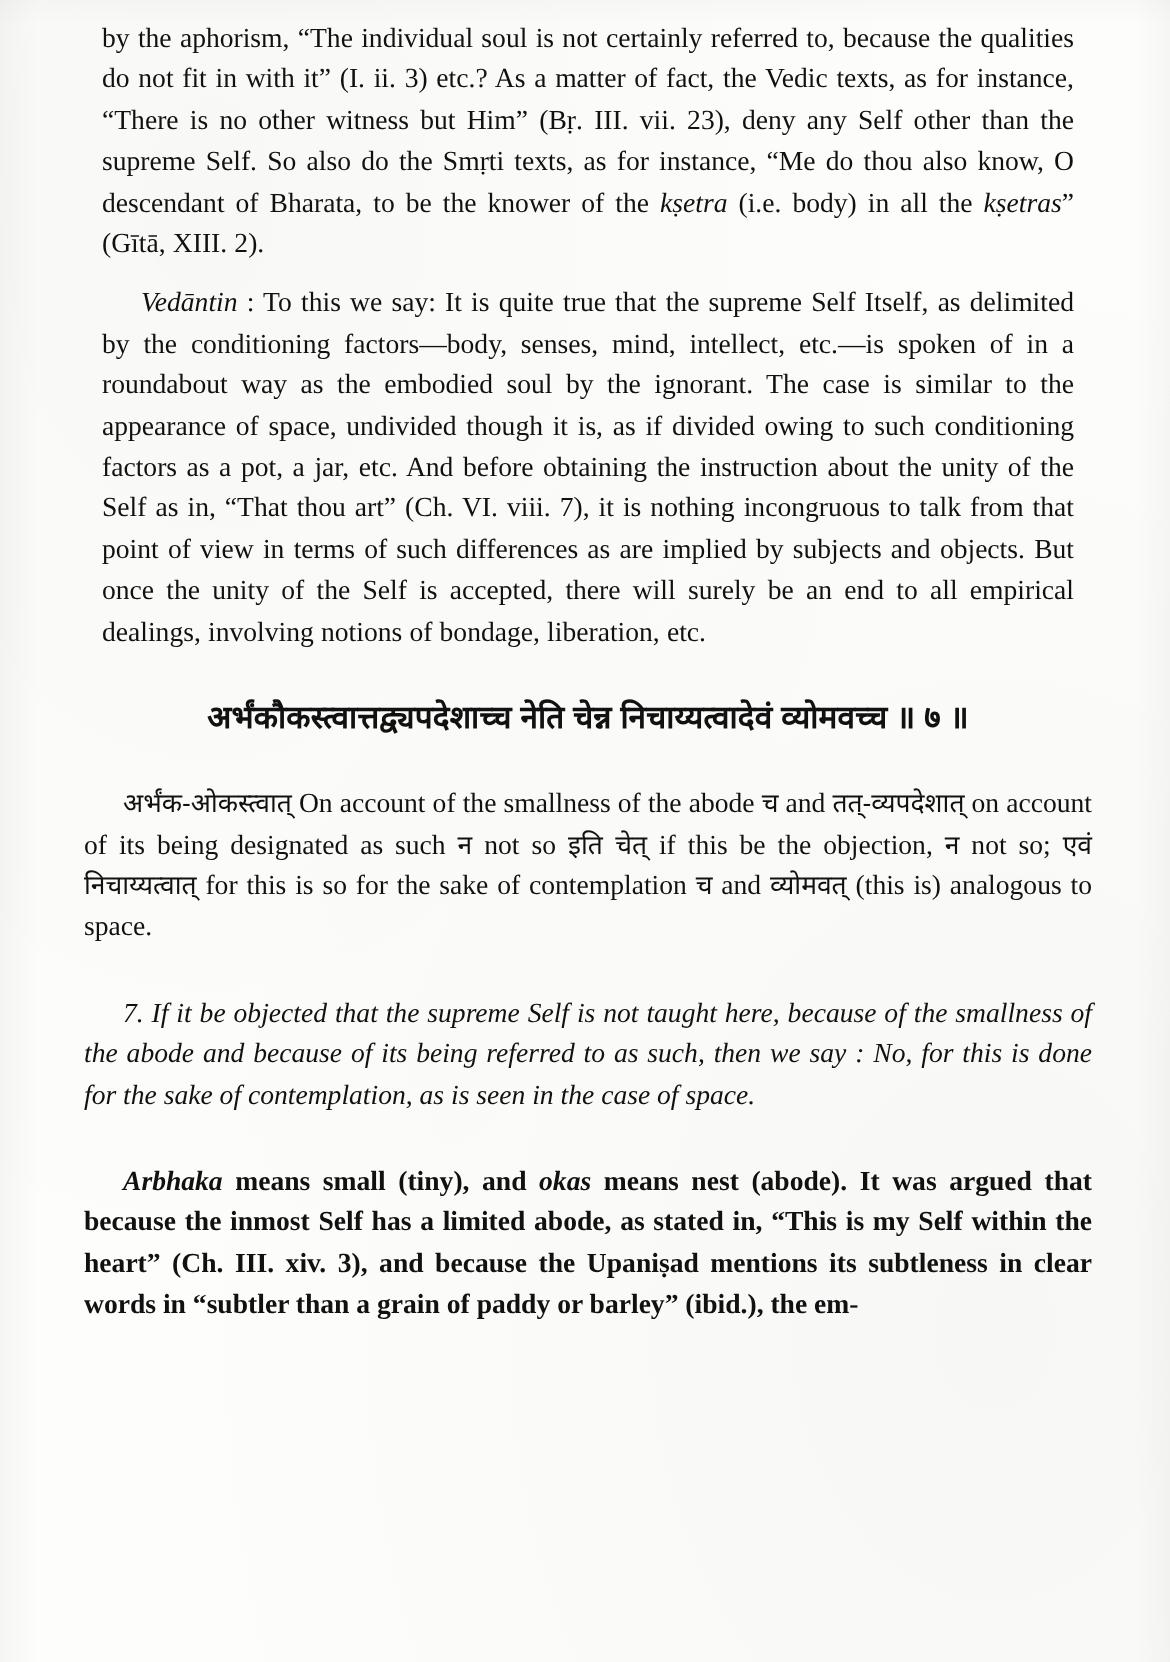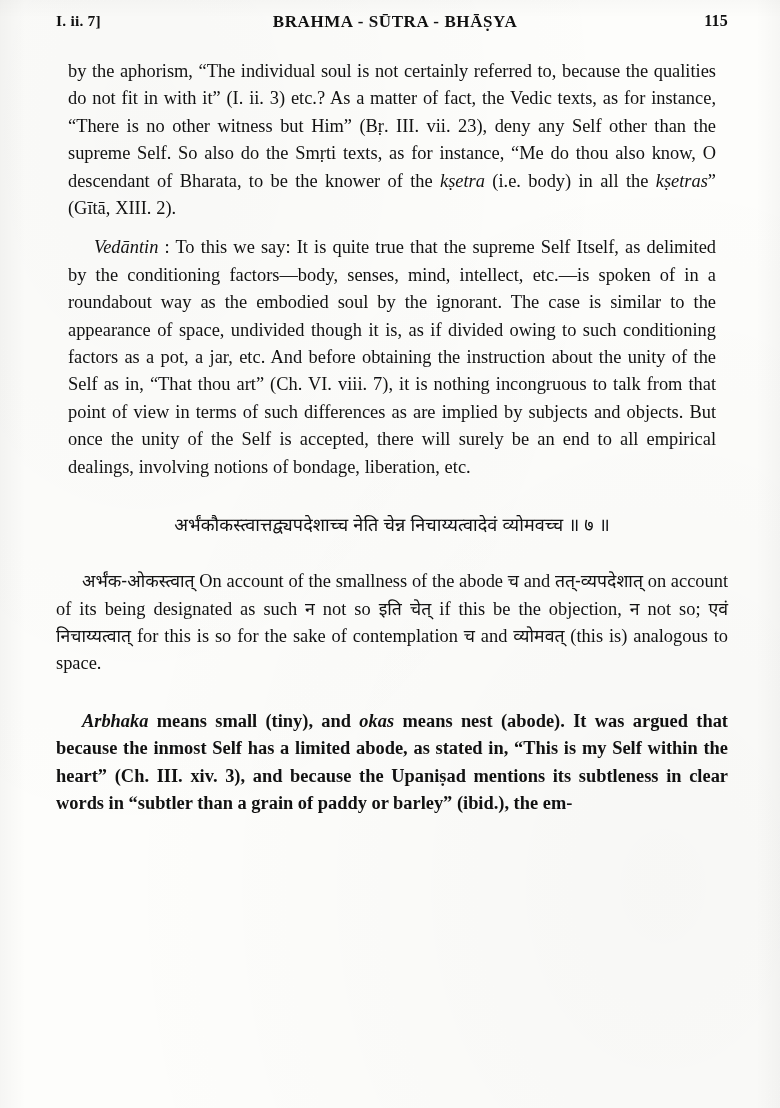--- a/index.html
+++ b/index.html
@@ -89,25 +89,26 @@
   }
   em, .it {
     font-style: italic;
   }
 
   
   .sutra {
     margin: 4px;
     padding: 0;
     text-align: center;
-    font-size: 18px;
+    font-size: 21px;
     line-height: 30px;
     font-family: "Liberation Sans", "DejaVu Sans", sans-serif;
     letter-spacing: 0.1px;
     white-space: nowrap;
+    font-weight: bold;
   }
   .sutra-wrap {
     margin-top: 29px;
     margin-bottom: 28px;
   }
 
   
   p.gloss {
     margin: 0;
     font-size: 18.4px;
@@ -142,36 +143,32 @@
     text-indent: 26px;
     font-weight: bold;
   }
 </style>
 </head>
 <body>
 
 <div class="page">
   <div class="content">
 
-    <div class="runhead">
-      <span class="folio-left">I. ii. 7]</span>
-      <span class="title">BRAHMA - SŪTRA - BHĀṢYA</span>
-      <span class="folio-right">115</span>
-    </div>
 
     <div class="body-block">
 
       <p class="para"><span>by the aphorism, “The individual soul is not certainly referred to, because the qualities do not fit in with it” (I. ii. 3) etc.? As a matter of fact, the Vedic texts, as for instance, “There is no other witness but Him” (Bṛ. III. vii. 23), deny any Self other than the supreme Self. So also do the Smṛti texts, as for instance, “Me do thou also know, O descendant of Bharata, to be the knower of the </span><em class="it">kṣetra</em><span> (i.e. body) in all the </span><em class="it">kṣetras</em><span>” (Gītā, XIII. 2).</span></p>
 
       <p class="para indent"><em class="it">Vedāntin</em><span> : To this we say: It is quite true that the supreme Self Itself, as delimited by the conditioning factors—body, senses, mind, intellect, etc.—is spoken of in a roundabout way as the embodied soul by the ignorant. The case is similar to the appearance of space, undivided though it is, as if divided owing to such conditioning factors as a pot, a jar, etc. And before obtaining the instruction about the unity of the Self as in, “That thou art” (Ch. VI. viii. 7), it is nothing incongruous to talk from that point of view in terms of such differences as are implied by subjects and objects. But once the unity of the Self is accepted, there will surely be an end to all empirical dealings, involving notions of bondage, liberation, etc.</span></p>
 
       <div class="sutra-wrap">
         <p class="sutra">अर्भंकौकस्त्वात्तद्व्यपदेशाच्च नेति चेन्न निचाय्यत्वादेवं व्योमवच्च ॥ ७ ॥</p>
       </div>
 
       <p class="gloss"><span class="dv">अर्भंक-ओकस्त्वात्</span><span> On account of the smallness of the abode </span><span class="dv">च</span><span> and </span><span class="dv">तत्-व्यपदेशात्</span><span> on account of its being designated as such </span><span class="dv">न</span><span> not so </span><span class="dv">इति चेत्</span><span> if this be the objection, </span><span class="dv">न</span><span> not so; </span><span class="dv">एवं निचाय्यत्वात्</span><span> for this is so for the sake of contemplation </span><span class="dv">च</span><span> and </span><span class="dv">व्योमवत्</span><span> (this is) analogous to space.</span></p>
 
+      <p class="translation">7. If it be objected that the supreme Self is not taught here, because of the smallness of the abode and because of its being referred to as such, then we say : No, for this is done for the sake of contemplation, as is seen in the case of space.</p>
 
       <p class="closing"><em class="it">Arbhaka</em><span> means small (tiny), and </span><em class="it">okas</em><span> means nest (abode). It was argued that because the inmost Self has a limited abode, as stated in, “This is my Self within the heart” (Ch. III. xiv. 3), and because the Upaniṣad mentions its subtleness in clear words in “subtler than a grain of paddy or barley” (ibid.), the em-</span></p>
 
     </div>
   </div>
 </div>
 
 </body></html>

